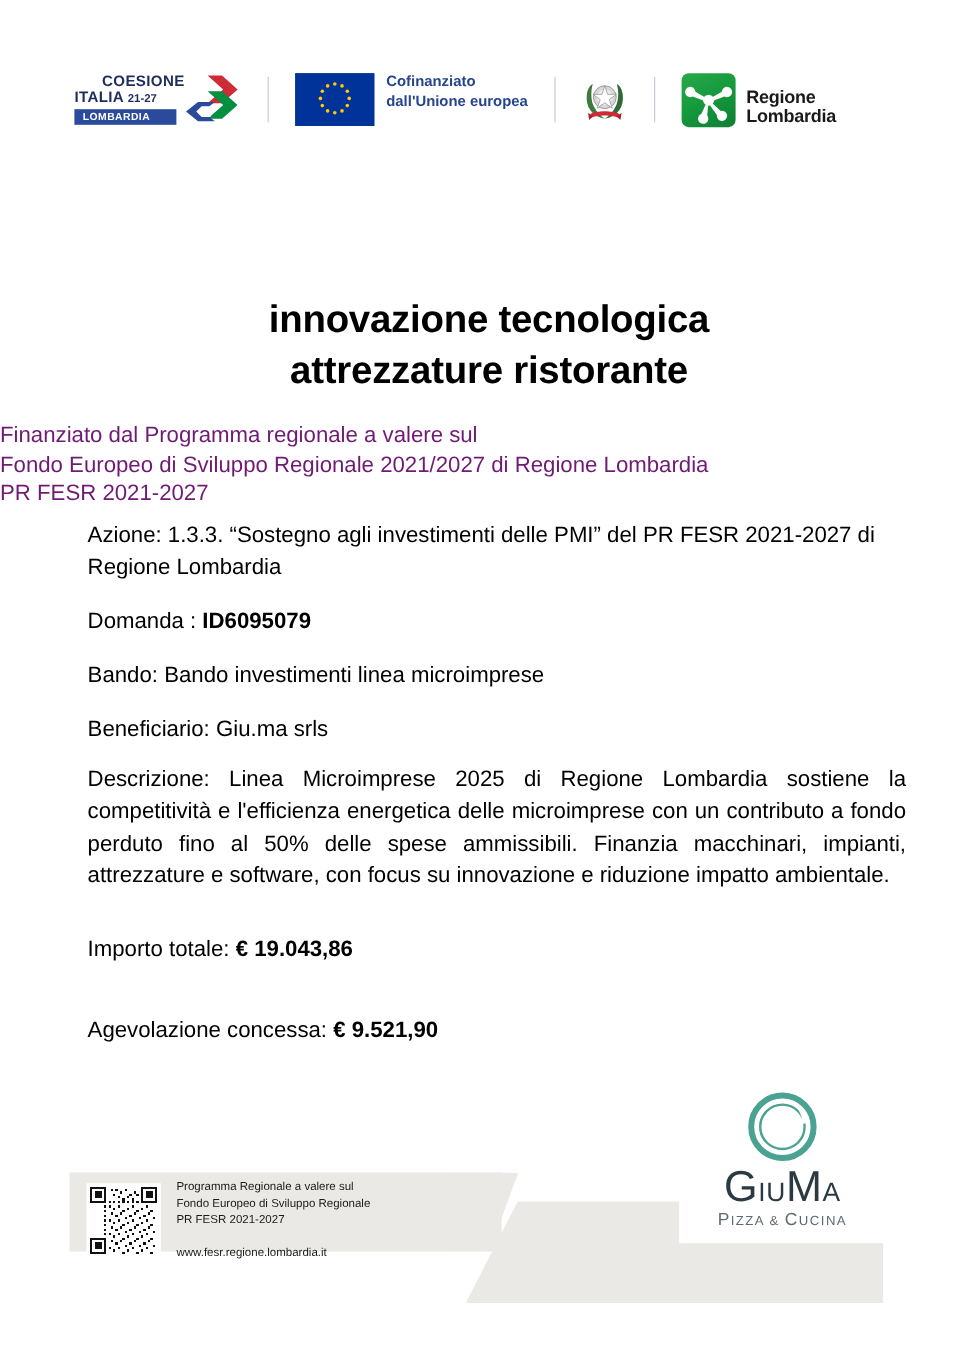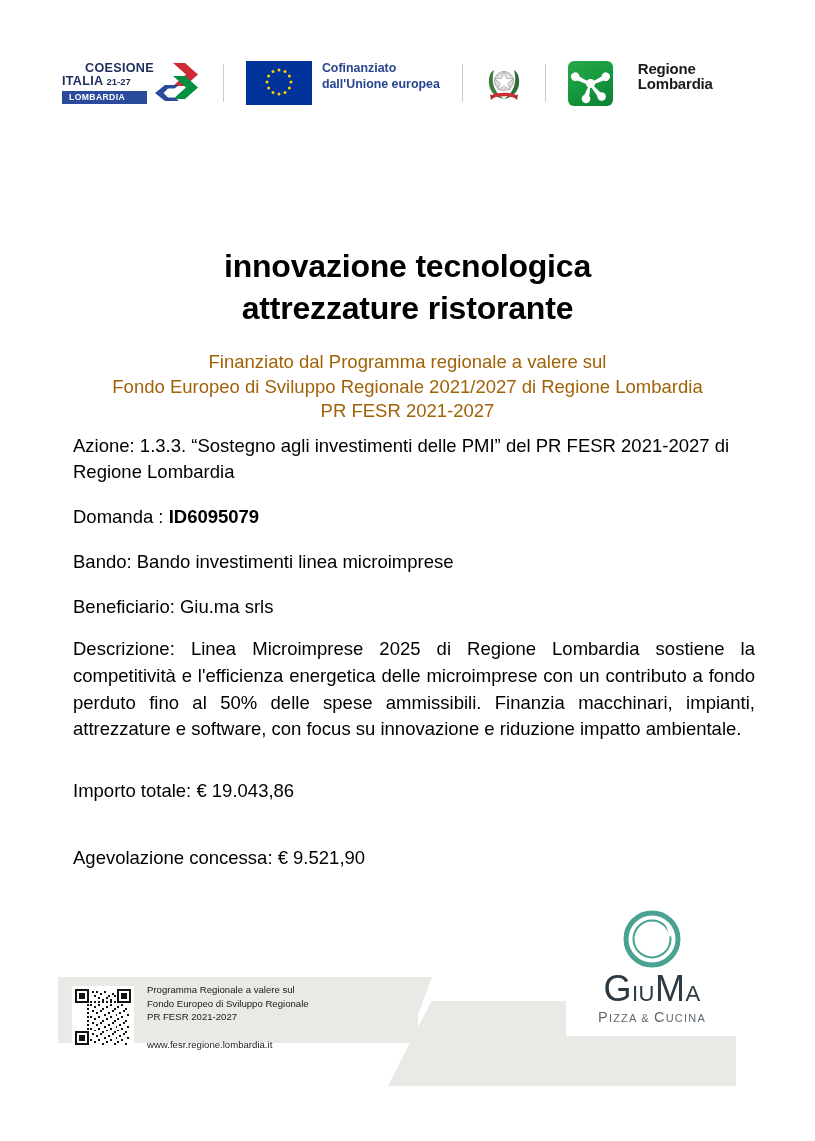--- a/index.html
+++ b/index.html
@@ -119,22 +119,22 @@
   
   .emblema {
     width: 38px;
     height: 44px;
     flex: 0 0 auto;
   }
 
   
   .rl {
     display: flex;
-    align-items: flex-start;
-    gap: 25px;
+    align-items: flex-end;
+    gap: 9px;
     flex: 0 0 auto;
   }
   .rl-square {
     width: 45px;
     height: 45px;
     border-radius: 6px;
     background: linear-gradient(150deg, #2aa84a 0%, #169b3e 45%, #0e7f33 100%);
     flex: 0 0 auto;
     position: relative;
   }
@@ -160,24 +160,24 @@
     color: #000000;
     margin-top: 39px;
   }
 
   
   .subtitle {
     position: absolute;
     left: 0;
     top: 350px;
     width: 815px;
-    text-align: center;
+    text-align: left;
     font-size: 18.5px;
     line-height: 1.33;
-    color: #a16207;
+    color: #701a75;
   }
 
   
   .body-block {
     position: absolute;
     left: 73px;
     top: 433px;
     width: 682px;
   }
   .para {
@@ -214,21 +214,21 @@
   .agevolazione {
     position: absolute;
     left: 73px;
     top: 845px;
     width: 682px;
     font-size: 18.5px;
     line-height: 1.4;
     color: #000000;
     margin: 0;
   }
-  .importo b, .agevolazione b { font-weight: normal; text-align: center; }
+  .importo b, .agevolazione b { font-weight: bold; text-align: center; }
 
   
   .footer-band-a {
     position: absolute;
     left: 58px;
     top: 977px;
     width: 360px;
     height: 66px;
     background: #ebe9e6;
   }

